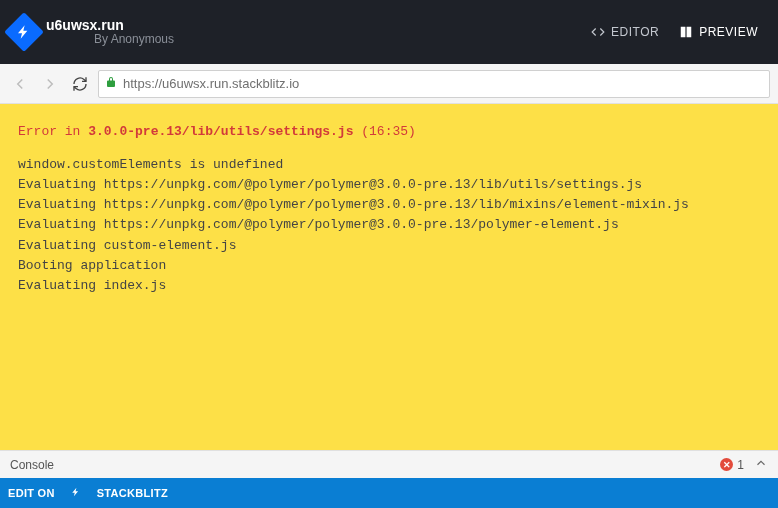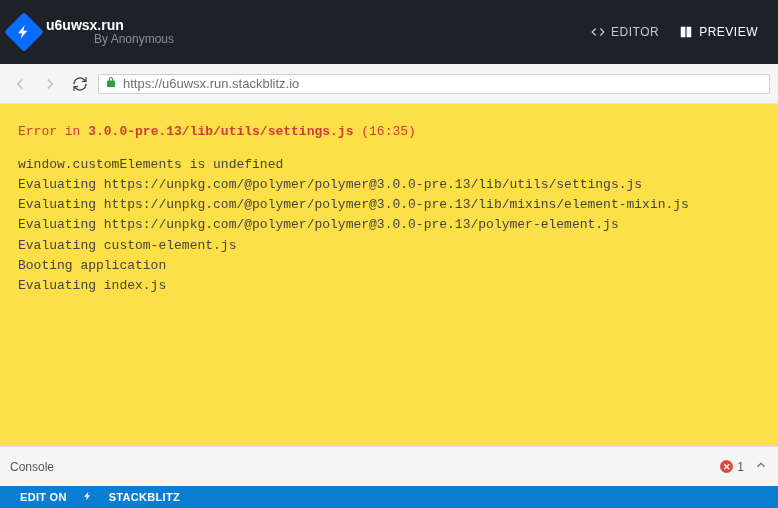--- a/index.html
+++ b/index.html
@@ -13,36 +13,36 @@
   .title { font-weight: 700; font-size: 14px; color: #fff; }
   .byline { font-size: 12px; color: #8a8f98; margin-left: 48px; }
   .topbar-spacer { flex: 1; }
   .topbar-btn { display: flex; align-items: center; gap: 6px; padding: 6px 10px; font-size: 12px; font-weight: 400; color: #c3c7cf; cursor: pointer; letter-spacing: 0.5px; }
   .topbar-btn.active { color: #fff; }
   .topbar-btn svg, .topbar-btn .ic { width: 14px; height: 14px; }
   
   .navbar { height: 40px; background: #f5f5f5; border-bottom: 1px solid #e1e1e1; display: flex; align-items: center; padding: 0 8px; gap: 6px; }
   .nav-arrow, .nav-reload { width: 24px; height: 24px; display: flex; align-items: center; justify-content: center; color: #bdbdbd; cursor: pointer; }
   .nav-reload { color: #555; }
-  .urlbar { flex: 1; height: 20px; background: #fff; border: 1px solid #d0d0d0; border-radius: 2px; display: flex; align-items: center; padding: 0 6px; gap: 6px; }
+  .urlbar { flex: 1; height: 28px; background: #fff; border: 1px solid #d0d0d0; border-radius: 2px; display: flex; align-items: center; padding: 0 6px; gap: 6px; }
   .lock { color: #2e9e3f; font-size: 12px; }
   .url-text { font-size: 13px; color: #707070; font-family: Arial, sans-serif; }
   
   .content { flex: 1; background: #fde047; padding: 20px 18px; font-family: "Courier New", Consolas, monospace; font-size: 13px; color: #333; overflow: auto; }
   .error-line { color: #d23a3a; margin-bottom: 16px; }
   .error-line .bold { font-weight: 700; }
   .stack-line { color: #444; line-height: 1.55; white-space: pre; }
   
-  .console-bar { height: 40px; background: #f5f5f5; border-top: 1px solid #e0e0e0; display: flex; align-items: center; padding: 0 10px; font-size: 12px; color: #555; }
+  .console-bar { height: 28px; background: #f5f5f5; border-top: 1px solid #e0e0e0; display: flex; align-items: center; padding: 0 10px; font-size: 12px; color: #555; }
   .console-spacer { flex: 1; }
   .err-badge { display: flex; align-items: center; gap: 4px; color: #555; }
   .err-circle { width: 13px; height: 13px; border-radius: 50%; background: #e24b3b; color: #fff; font-size: 9px; display: flex; align-items: center; justify-content: center; font-weight: 700; }
   .chevron-up { margin-left: 10px; color: #666; cursor: pointer; }
   
-  .footer { height: 22px; background: #0a7ed3; color: #fff; display: flex; align-items: center; padding: 0 20px; font-size: 11px; font-weight: 600; letter-spacing: 0.3px; gap: 12px; }
+  .footer { height: 30px; background: #0a7ed3; color: #fff; display: flex; align-items: center; padding: 0 8px; font-size: 11px; font-weight: 600; letter-spacing: 0.3px; gap: 12px; }
   .footer .bolt { margin: 0 4px; }
 </style>
 </head>
 <body>
 
 <div class="topbar">
   <div class="logo-wrap">
     <div class="logo-icon">
       <svg viewBox="0 0 24 24" width="16" height="16" fill="#fff">
           <path d="M13 2 3 14h6l-2 8 10-12h-6l2-8z"></path>

